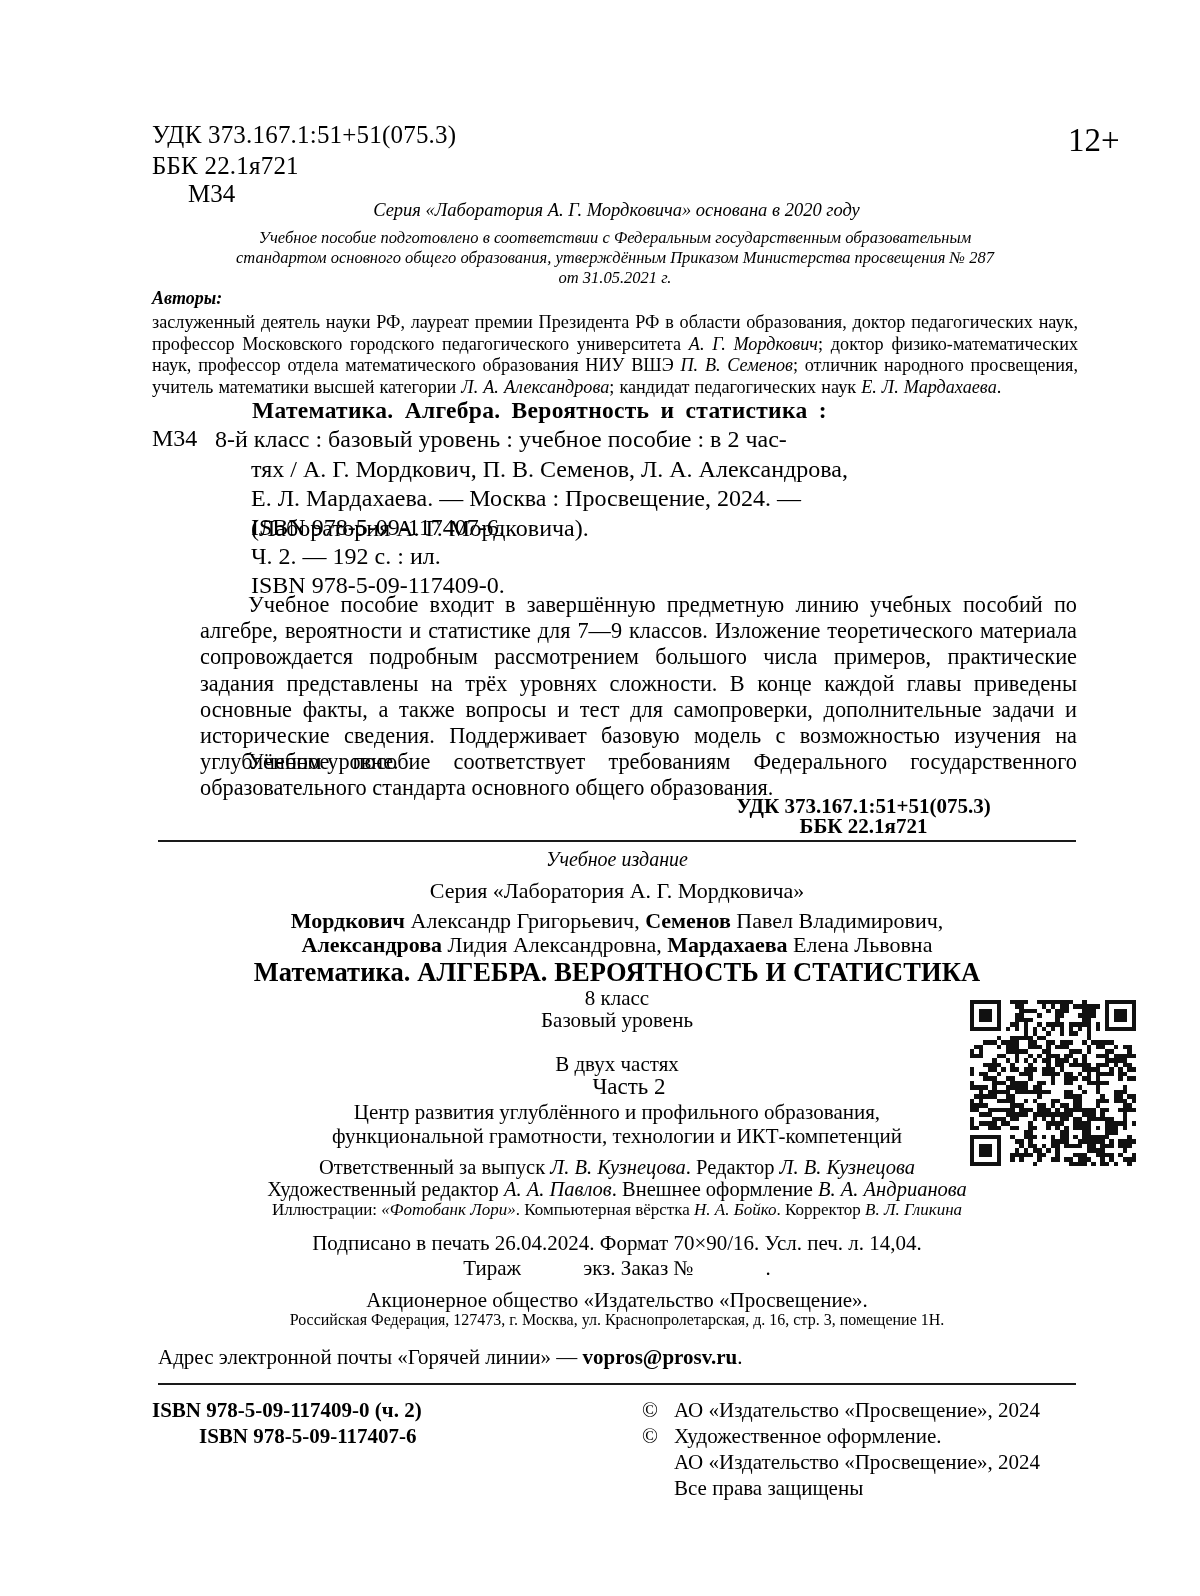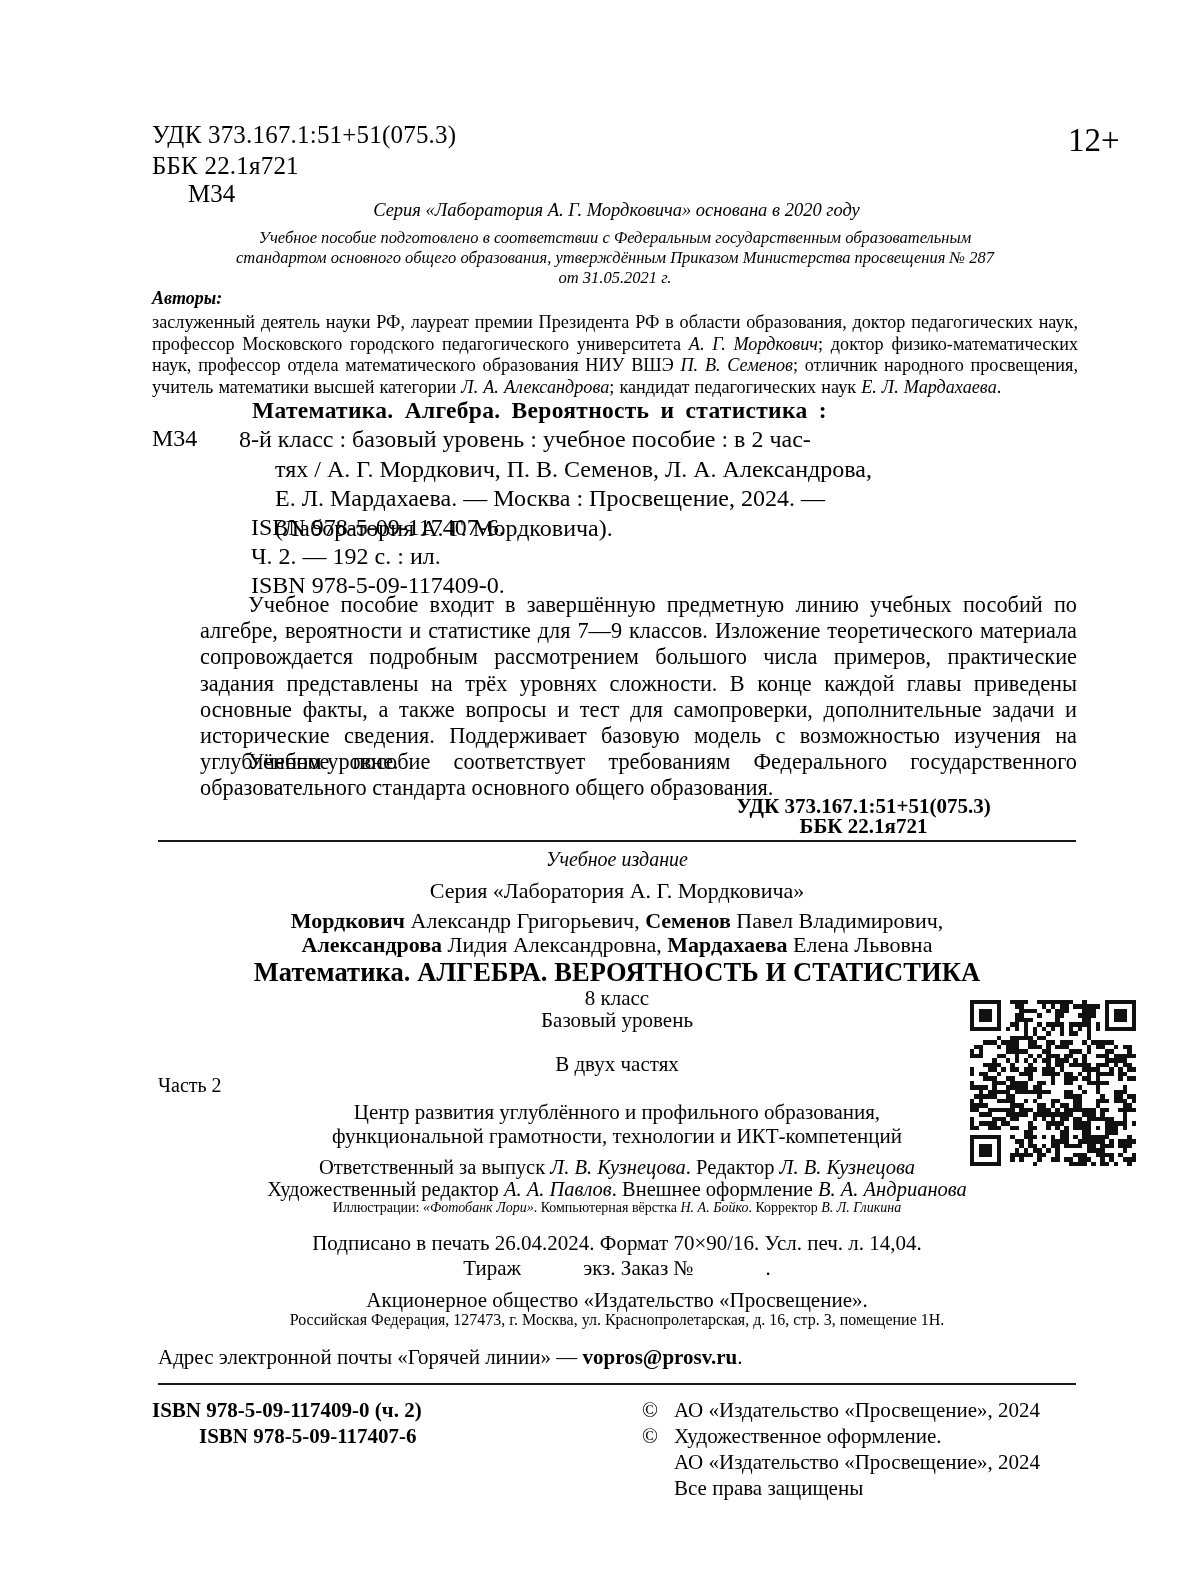--- a/index.html
+++ b/index.html
@@ -42,21 +42,21 @@
   #authors-label { left: 152px; top: 288px; font-size: 18px; font-weight: bold; font-style: italic; }
   #authors-body  { left: 152px; top: 312px; width: 926px; font-size: 18.2px; line-height: 21.5px;
                    text-align: justify; text-align-last: left; word-spacing: .5px; }
   #authors-body .nm { font-style: italic; }
 
   
   #m34-rec { left: 152px; top: 425px; font-size: 24px; }
   #bib-title { left: 252px; top: 397px; width: 825px; font-size: 23.5px; font-weight: bold;
                letter-spacing: .3px; word-spacing: 5px; }
   #bib-body  { left: 215px; top: 425px; width: 862px; font-size: 24px; line-height: 29.5px; }
-  #bib-body .ln { display: block; white-space: nowrap; margin-left: 24px; }
+  #bib-body .ln { display: block; white-space: nowrap; }
   #bib-body .ln.ind { padding-left: 36px; }
   #bib-isbn1 { left: 251px; top: 514px; font-size: 24px; }
   #bib-pages { left: 251px; top: 543px; font-size: 24px; }
   #bib-isbn2 { left: 251px; top: 572px; font-size: 24px; }
 
   
   #annot1 { left: 200px; top: 592px; width: 877px; font-size: 22.3px; line-height: 26.2px;
             text-align: justify; text-align-last: left; text-indent: 48px; }
   #annot2 { left: 200px; top: 749px; width: 877px; font-size: 22.3px; line-height: 26px;
             text-align: justify; text-align-last: left; text-indent: 48px; }
@@ -72,28 +72,28 @@
   
   #imp-edition  { left: 158px; top: 848px;  width: 918px; font-size: 20px; font-style: italic; text-align: center; }
   #imp-series   { left: 158px; top: 878px;  width: 918px; font-size: 22px; text-align: center; }
   #imp-auth1    { left: 158px; top: 908px;  width: 918px; font-size: 22px; text-align: center; }
   #imp-auth2    { left: 158px; top: 932px;  width: 918px; font-size: 22px; text-align: center; }
   #imp-title    { left: 158px; top: 957px;  width: 918px; font-size: 26.5px; font-weight: bold; text-align: center; letter-spacing: .1px; }
   #imp-grade    { left: 158px; top: 986px;  width: 918px; font-size: 21px; text-align: center; }
   #imp-level    { left: 158px; top: 1008px; width: 918px; font-size: 21px; text-align: center; }
   #imp-kind     { left: 158px; top: 1030px; width: 918px; font-size: 21px; text-align: center; }
   #imp-parts    { left: 158px; top: 1052px; width: 918px; font-size: 21px; text-align: center; }
-  #imp-part     { left: 158px; top: 1074px; width: 918px; font-size: 20px; }
+  #imp-part     { left: 170px; top: 1074px; width: 918px; font-size: 23px; text-align: center; }
 
   #imp-center1  { left: 158px; top: 1100px; width: 918px; font-size: 21px; text-align: center; }
   #imp-center2  { left: 158px; top: 1124px; width: 918px; font-size: 21px; text-align: center; }
 
   #imp-staff1   { left: 158px; top: 1156px; width: 918px; font-size: 20.5px; text-align: center; }
   #imp-staff2   { left: 158px; top: 1178px; width: 918px; font-size: 20.5px; text-align: center; }
-  #imp-staff3   { left: 158px; top: 1200px; width: 918px; font-size: 14px; text-align: center; }
+  #imp-staff3   { left: 158px; top: 1200px; width: 918px; font-size: 17px; text-align: center; }
 
   #imp-print    { left: 158px; top: 1231px; width: 918px; font-size: 21px; text-align: center; }
   #imp-tirazh   { left: 158px; top: 1256px; width: 918px; font-size: 21px; text-align: center; font-family: Liberation Serif, serif; }
   .gap-s { display: inline-block; width: 62px; }
   .gap-m { display: inline-block; width: 72px; }
 
   #imp-company  { left: 158px; top: 1288px; width: 918px; font-size: 21px; text-align: center; }
   #imp-address  { left: 148px; top: 1311px; width: 938px; font-size: 16px; text-align: center; }
   #imp-email    { left: 158px; top: 1345px; width: 918px; font-size: 21px; text-align: left; }
   #imp-email .mail { font-weight: bold; }

